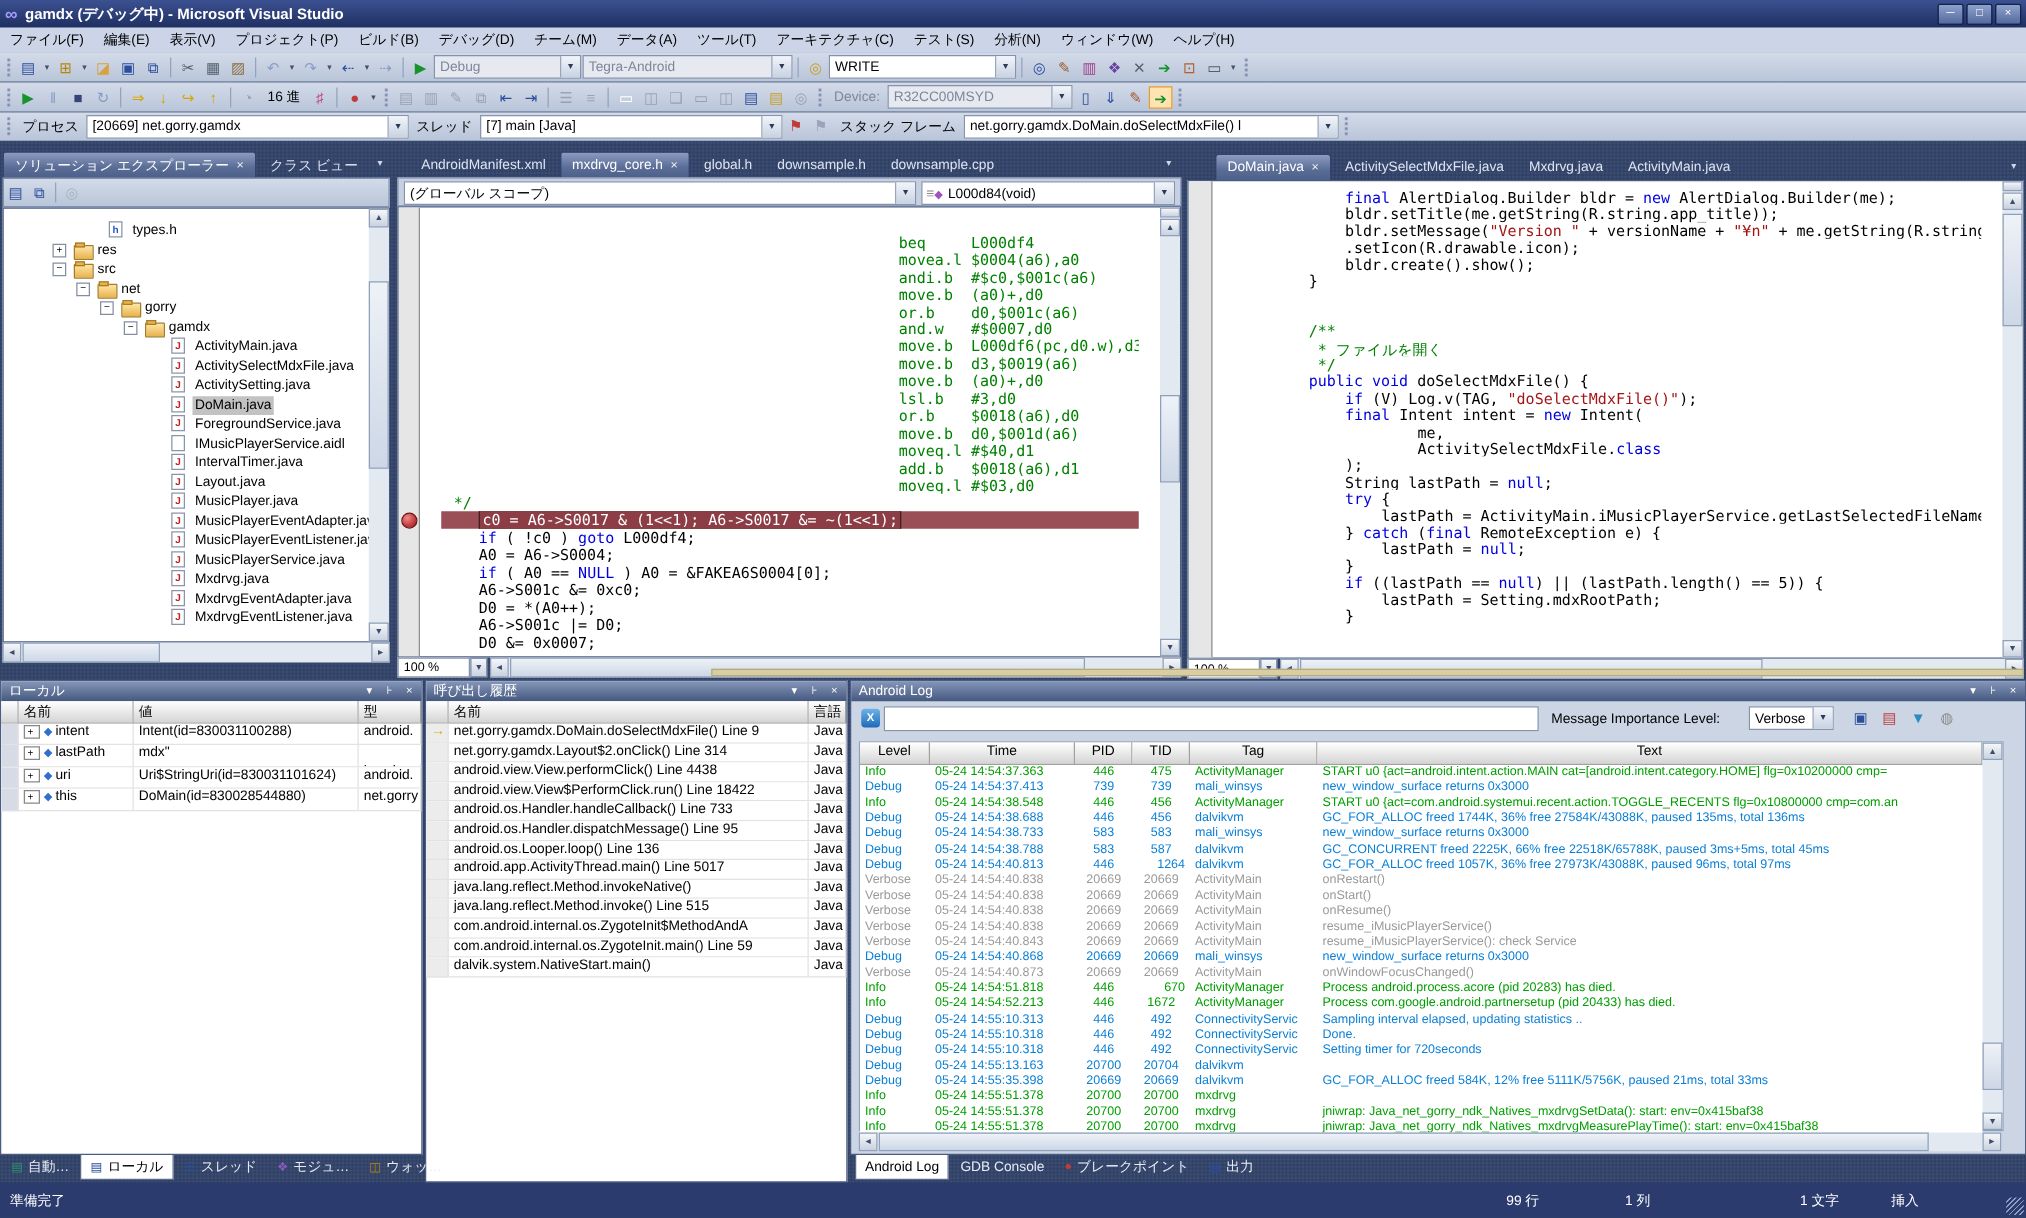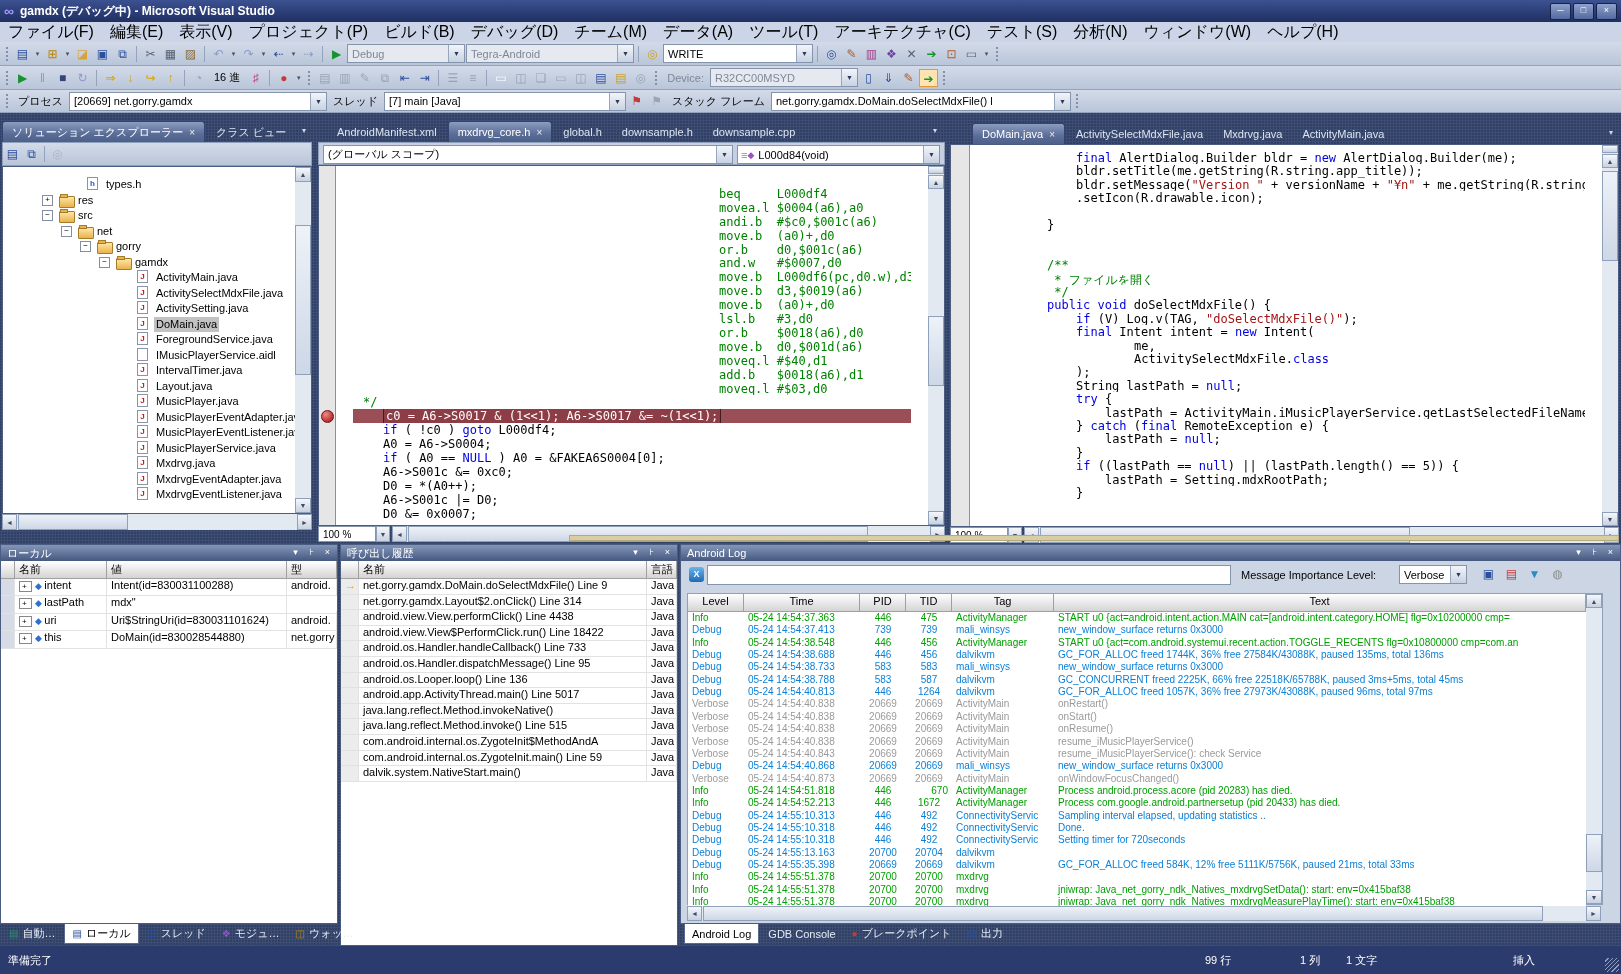--- a/index.html
+++ b/index.html
@@ -6,21 +6,21 @@
   body{width:1621px;height:974px;position:relative;overflow:hidden;
        font-family:"Liberation Sans",sans-serif;background:#2f4066;color:#000}
   
   #titlebar{position:absolute;left:0;top:0;width:100%;height:22px;box-sizing:border-box;
     background:linear-gradient(#3c5192,#1f2f61);color:#fff;display:flex;align-items:center;padding:0 4px}
   #titlebar .logo{color:#a89bff;font-weight:bold;font-size:14px;margin-right:6px}
   #titlebar .t{font-weight:bold;font-size:12px;flex:1;white-space:nowrap}
   .winbtn{width:19px;height:15px;margin-left:2px;background:linear-gradient(#8ea2cc,#54699e);
     border:1px solid #15224a;color:#fff;font-size:9px;line-height:13px;text-align:center;border-radius:2px}
   #menubar{position:absolute;left:0;top:22px;width:100%;height:20px;background:#ccd5e8;
-    border-bottom:1px solid #9fadc6;display:flex;align-items:center;font-size:16px}
+    border-bottom:1px solid #9fadc6;display:flex;align-items:center;font-size:11px}
   .menu-item{padding:0 8px;line-height:20px;white-space:nowrap}
   .tbrow{position:absolute;left:0;width:100%;box-sizing:border-box;display:flex;align-items:center;padding:0 2px;
     background:linear-gradient(#d3dbe9,#b9c5d9);border-bottom:1px solid #93a2bd;gap:1px}
   #tb1{top:42px;height:24px}#tb2{top:66px;height:24px}#tb3{top:90px;height:23px}
   .grip{width:4px;height:16px;margin:0 3px;background:radial-gradient(circle,#7f8fae 1px,transparent 1.4px);background-size:4px 4px}
   .tbsep{width:1px;height:16px;background:#93a2bd;margin:0 3px}
   .tbicon{width:19px;height:18px;text-align:center;line-height:18px;font-size:12px;flex:none}
   .tbicon.dis{opacity:.4}
   .tbicon.hl{background:#ffe3b0;border:1px solid #e09a3c;box-sizing:border-box}
   .dd8{font-size:7px;color:#44506a;width:9px;text-align:center}
@@ -461,20 +461,21 @@
         </div>
       </div>
     <span class="strip-chev" style="right:6px">▾</span>
     <div class="ebody" style="left:0;top:22px;right:0;bottom:17px">
       <div class="edmargin" style="width:18px"></div>
       <div id="rightcode" style="position:absolute;left:0;top:0;right:16px;bottom:0;overflow:hidden">
           <div class="cl" style="left: 38px; top: 6px; height: 13.4px; padding-left: 87px;"><span class="seg-k">final</span><span class="seg-p"> AlertDialog.Builder bldr = </span><span class="seg-k">new</span><span class="seg-p"> AlertDialog.Builder(me);</span></div>
           <div class="cl" style="left: 38px; top: 19.4px; height: 13.4px; padding-left: 87px;"><span class="seg-p">bldr.setTitle(me.getString(R.string.app_title));</span></div>
           <div class="cl" style="left: 38px; top: 32.8px; height: 13.4px; padding-left: 87px;"><span class="seg-p">bldr.setMessage(</span><span class="seg-s">"Version "</span><span class="seg-p"> + versionName + </span><span class="seg-s">"¥n"</span><span class="seg-p"> + me.getString(R.string.co</span></div>
           <div class="cl" style="left: 38px; top: 46.2px; height: 13.4px; padding-left: 87px;"><span class="seg-p">.setIcon(R.drawable.icon);</span></div>
+          <div class="cl" style="left: 38px; top: 59.6px; height: 13.4px; padding-left: 87px;"><span class="seg-p">bldr.create().show();</span></div>
           <div class="cl" style="left: 38px; top: 73px; height: 13.4px; padding-left: 58px;"><span class="seg-p">}</span></div>
           <div class="cl" style="left: 38px; top: 86.4px; height: 13.4px; padding-left: 0px;"></div>
           <div class="cl" style="left: 38px; top: 99.8px; height: 13.4px; padding-left: 0px;"></div>
           <div class="cl" style="left: 38px; top: 113.2px; height: 13.4px; padding-left: 58px;"><span class="seg-c">/**</span></div>
           <div class="cl" style="left: 38px; top: 126.6px; height: 13.4px; padding-left: 58px;"><span class="seg-c"> * ファイルを開く</span></div>
           <div class="cl" style="left: 38px; top: 140px; height: 13.4px; padding-left: 58px;"><span class="seg-c"> */</span></div>
           <div class="cl" style="left: 38px; top: 153.4px; height: 13.4px; padding-left: 58px;"><span class="seg-k">public</span><span class="seg-p"> </span><span class="seg-k">void</span><span class="seg-p"> doSelectMdxFile() {</span></div>
           <div class="cl" style="left: 38px; top: 166.8px; height: 13.4px; padding-left: 87px;"><span class="seg-k">if</span><span class="seg-p"> (V) Log.v(TAG, </span><span class="seg-s">"doSelectMdxFile()"</span><span class="seg-p">);</span></div>
           <div class="cl" style="left: 38px; top: 180.2px; height: 13.4px; padding-left: 87px;"><span class="seg-k">final</span><span class="seg-p"> Intent intent = </span><span class="seg-k">new</span><span class="seg-p"> Intent(</span></div>
           <div class="cl" style="left: 38px; top: 193.6px; height: 13.4px; padding-left: 145px;"><span class="seg-p">me,</span></div>
@@ -713,21 +714,21 @@
             <div class="cell" style="border: none; line-height: 12.35px; width: 116px;">05-24 14:54:38.788</div>
             <div class="cell" style="border: none; line-height: 12.35px; width: 46px; text-align: center;">583</div>
             <div class="cell" style="border: none; line-height: 12.35px; width: 46px; text-align: center;">587</div>
             <div class="cell" style="border: none; line-height: 12.35px; width: 102px;">dalvikvm</div>
             <div class="cell" style="border: none; line-height: 12.35px; flex: 1 1 0%;">GC_CONCURRENT freed 2225K, 66% free 22518K/65788K, paused 3ms+5ms, total 45ms</div>
           </div>
           <div class="row" style="left: 0px; right: 16px; top: 92.1px; height: 12.35px; font-size: 10px; color: rgb(10, 127, 214);">
             <div class="cell" style="border: none; line-height: 12.35px; width: 56px;">Debug</div>
             <div class="cell" style="border: none; line-height: 12.35px; width: 116px;">05-24 14:54:40.813</div>
             <div class="cell" style="border: none; line-height: 12.35px; width: 46px; text-align: center;">446</div>
-            <div class="cell" style="border: none; line-height: 12.35px; width: 46px; text-align: center;">1264</div>
+            <div class="cell" style="border: none; line-height: 12.35px; width: 46px; text-align: right;">1264</div>
             <div class="cell" style="border: none; line-height: 12.35px; width: 102px;">dalvikvm</div>
             <div class="cell" style="border: none; line-height: 12.35px; flex: 1 1 0%;">GC_FOR_ALLOC freed 1057K, 36% free 27973K/43088K, paused 96ms, total 97ms</div>
           </div>
           <div class="row" style="left: 0px; right: 16px; top: 104.45px; height: 12.35px; font-size: 10px; color: rgb(154, 154, 154);">
             <div class="cell" style="border: none; line-height: 12.35px; width: 56px;">Verbose</div>
             <div class="cell" style="border: none; line-height: 12.35px; width: 116px;">05-24 14:54:40.838</div>
             <div class="cell" style="border: none; line-height: 12.35px; width: 46px; text-align: center;">20669</div>
             <div class="cell" style="border: none; line-height: 12.35px; width: 46px; text-align: center;">20669</div>
             <div class="cell" style="border: none; line-height: 12.35px; width: 102px;">ActivityMain</div>
             <div class="cell" style="border: none; line-height: 12.35px; flex: 1 1 0%;">onRestart()</div>
@@ -909,16 +910,16 @@
         <span class="dicon" style="color: rgb(44, 78, 158);">▤</span>
         <span>出力</span>
       </div>
     </div>
 </div>
 
 <div id="statusbar">
   <span class="sitem" style="left:8px">準備完了</span>
   <span class="sitem" style="left:1205px">99 行</span>
   <span class="sitem" style="left:1300px">1 列</span>
-  <span class="sitem" style="left:1346px">1 文字</span>
+  <span class="sitem" style="left:1440px">1 文字</span>
   <span class="sitem" style="left:1513px">挿入</span>
   <span id="resizegrip"></span>
 </div>
 
 </body></html>

